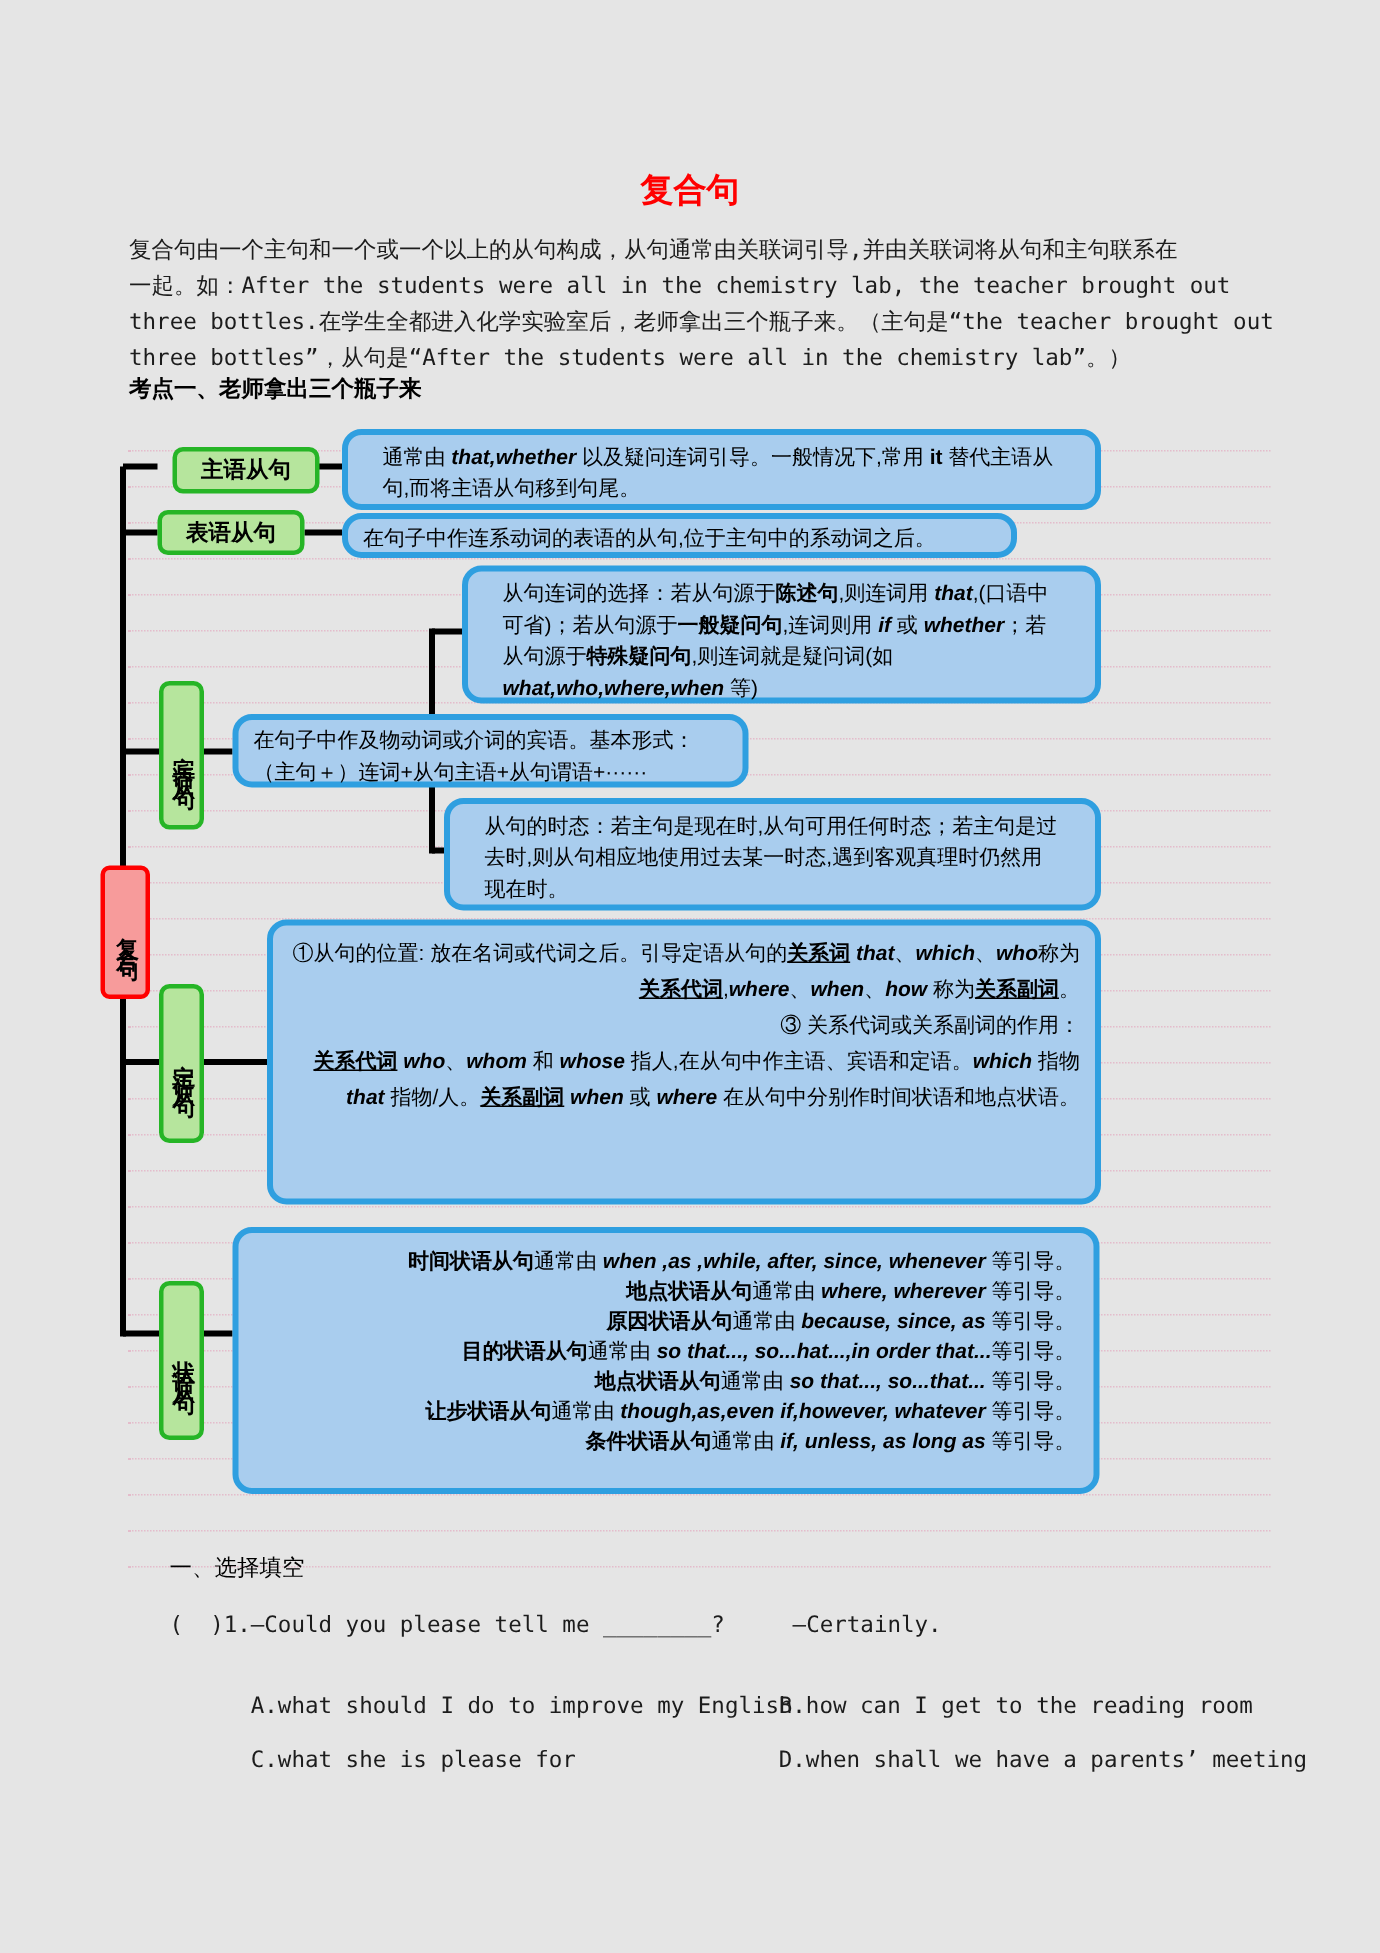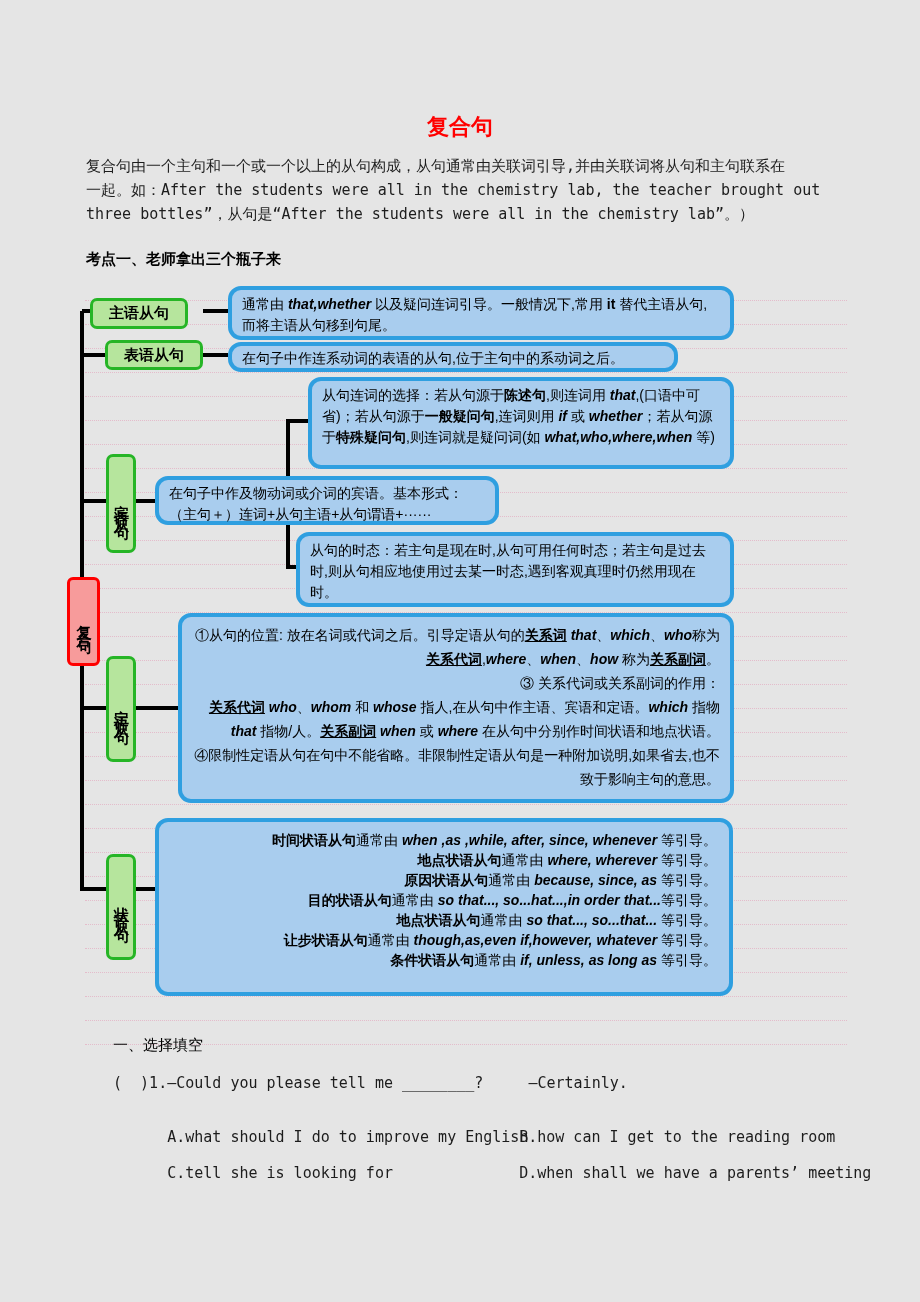--- a/index.html
+++ b/index.html
@@ -20,21 +20,21 @@
   
   .dotguides{position:absolute;left:85px;top:300px;width:762px;height:746px;z-index:0;}
   .dotline{position:absolute;left:0;right:0;height:0;border-top:1px dotted rgba(226,130,168,0.42);}
 
   
   .hline,.vline{position:absolute;background:#000;z-index:1;}
 
   
   .bluebox{position:absolute;box-sizing:border-box;z-index:2;
            background:#a9cdee;border:4px solid #2f9fe0;border-radius:13px;
-           padding:4px 10px;font-size:14px;line-height:21px;color:#000;}
+           padding:4px 23px;font-size:14px;line-height:21px;color:#000;}
   .greennode{position:absolute;box-sizing:border-box;z-index:2;
              background:#b6e59d;border:3px solid #26b526;border-radius:7px;
              display:flex;align-items:center;justify-content:center;
              font-size:15px;font-weight:bold;}
   .vert{writing-mode:vertical-rl;text-orientation:upright;letter-spacing:7px;padding-top:4px;}
   .rootnode{position:absolute;box-sizing:border-box;z-index:3;
             background:#f79b9b;border:3px solid #ff0000;border-radius:6px;
             display:flex;align-items:center;justify-content:center;
             font-size:15px;font-weight:bold;}
 
@@ -62,20 +62,21 @@
 </style>
 </head>
 <body>
 
 <div class="page">
 
   <div class="doc-title">复合句</div>
   <div class="intro">
     <div>复合句由一个主句和一个或一个以上的从句构成，从句通常由关联词引导,并由关联词将从句和主句联系在</div>
     <div>一起。如：After the students were all in the chemistry lab, the teacher brought out</div>
+    <div>three bottles.在学生全都进入化学实验室后，老师拿出三个瓶子来。（主句是“the teacher brought out</div>
     <div>three bottles”，从句是“After the students were all in the chemistry lab”。）</div>
   </div>
   <div class="section-heading">考点一、老师拿出三个瓶子来</div>
 
   <div class="dotguides">
       <div class="dotline" style="top: 0px;"></div>
       <div class="dotline" style="top: 24px;"></div>
       <div class="dotline" style="top: 48px;"></div>
       <div class="dotline" style="top: 72px;"></div>
       <div class="dotline" style="top: 96px;"></div>
@@ -123,54 +124,53 @@
   <div class="hline" style="left:288px;top:565px;width:10px;height:4px;"></div>
 
   <div class="hline" style="left:82px;top:706px;width:24px;height:4px;"></div>
   <div class="hline" style="left:136px;top:706px;width:42px;height:4px;"></div>
 
   <div class="hline" style="left:82px;top:887px;width:24px;height:4px;"></div>
   <div class="hline" style="left:136px;top:887px;width:19px;height:4px;"></div>
 
   <div class="rootnode vert" style="left:67px;top:577px;width:33px;height:89px;">复合句</div>
 
-  <div class="greennode" style="left:90px;top:298px;width:98px;height:31px;">主语从句</div>
+  <div class="greennode" style="left:115px;top:298px;width:98px;height:31px;">主语从句</div>
   <div class="bluebox" style="left:228px;top:286px;width:506px;height:54px;"><span class="seg-n">通常由 </span><span class="seg-bi">that,whether</span><span class="seg-n"> 以及疑问连词引导。一般情况下,常用 </span><span class="seg-b">it</span><span class="seg-n"> 替代主语从句,而将主语从句移到句尾。</span></div>
 
   <div class="greennode" style="left:105px;top:340px;width:98px;height:30px;">表语从句</div>
   <div class="bluebox" style="left:228px;top:342px;width:450px;height:30px;padding:2px 10px;"><span class="seg-n">在句子中作连系动词的表语的从句,位于主句中的系动词之后。</span></div>
 
   <div class="greennode vert" style="left:106px;top:454px;width:30px;height:99px;">宾语从句</div>
   <div class="bluebox" id="blue-obj-conn" style="left:308px;top:377px;width:426px;height:92px;"><span class="seg-n">从句连词的选择：若从句源于</span><span class="seg-b">陈述句</span><span class="seg-n">,则连词用 </span><span class="seg-bi">that</span><span class="seg-n">,(口语中可省)；若从句源于</span><span class="seg-b">一般疑问句</span><span class="seg-n">,连词则用 </span><span class="seg-bi">if</span><span class="seg-n"> 或 </span><span class="seg-bi">whether</span><span class="seg-n">；若从句源于</span><span class="seg-b">特殊疑问句</span><span class="seg-n">,则连词就是疑问词(如 </span><span class="seg-bi">what,who,where,when</span><span class="seg-n"> 等)</span></div>
   <div class="bluebox" id="blue-obj-main" style="left:155px;top:476px;width:344px;height:49px;"><span class="seg-n">在句子中作及物动词或介词的宾语。基本形式：（主句＋）连词+从句主语+从句谓语+······</span></div>
   <div class="bluebox" style="left:296px;top:532px;width:438px;height:75px;"><span class="seg-n">从句的时态：若主句是现在时,从句可用任何时态；若主句是过去时,则从句相应地使用过去某一时态,遇到客观真理时仍然用现在时。</span></div>
 
   <div class="greennode vert" style="left:106px;top:656px;width:30px;height:106px;">定语从句</div>
   <div class="bluebox" id="blue-attributive" style="left:178px;top:613px;width:556px;height:190px;padding:6px 10px;">
       <div class="rich-line"><span class="seg-n">①从句的位置: 放在名词或代词之后。引导定语从句的</span><span class="seg-ub">关系词</span><span class="seg-bi"> that</span><span class="seg-n">、</span><span class="seg-bi">which</span><span class="seg-n">、</span><span class="seg-bi">who</span><span class="seg-n,"></span><span class="seg-n">称为</span><span class="seg-ub">关系代词</span><span class="seg-n">,</span><span class="seg-bi">where</span><span class="seg-n">、</span><span class="seg-bi">when</span><span class="seg-n">、</span><span class="seg-bi">how</span><span class="seg-n"> 称为</span><span class="seg-ub">关系副词</span><span class="seg-n">。</span></div>
       <div class="rich-line"><span class="seg-n">③ 关系代词或关系副词的作用：</span></div>
       <div class="rich-line"><span class="seg-ub">关系代词</span><span class="seg-bi"> who</span><span class="seg-n">、</span><span class="seg-bi">whom</span><span class="seg-n"> 和 </span><span class="seg-bi">whose</span><span class="seg-n"> 指人,在从句中作主语、宾语和定语。</span><span class="seg-bi">which</span><span class="seg-n"> 指物 </span><span class="seg-bi">that</span><span class="seg-n"> 指物/人。</span><span class="seg-ub">关系副词</span><span class="seg-bi"> when</span><span class="seg-n"> 或 </span><span class="seg-bi">where</span><span class="seg-n"> 在从句中分别作时间状语和地点状语。</span></div>
-      <div class="rich-line"><span class="seg-n">④限制性定语从句在句中不能省略。非限制性定语从句是一种附加说明,如果省去,也不致于影响主句的意思。</span></div>
     </div>
 
   <div class="greennode vert" style="left:106px;top:854px;width:30px;height:106px;">状语从句</div>
   <div class="bluebox" id="blue-adverbial" style="left:155px;top:818px;width:578px;height:178px;">
       <div class="rich-line"><span class="seg-b">时间状语从句</span><span class="seg-n">通常由 </span><span class="seg-bi">when ,as ,while, after, since, whenever</span><span class="seg-n">  等引导。</span></div>
       <div class="rich-line"><span class="seg-b">地点状语从句</span><span class="seg-n">通常由  </span><span class="seg-bi">where, wherever</span><span class="seg-n"> 等引导。</span></div>
       <div class="rich-line"><span class="seg-b">原因状语从句</span><span class="seg-n">通常由 </span><span class="seg-bi">because, since, as</span><span class="seg-n"> 等引导。</span></div>
       <div class="rich-line"><span class="seg-b">目的状语从句</span><span class="seg-n">通常由 </span><span class="seg-bi">so that..., so...hat...,in order that...</span><span class="seg-n">等引导。</span></div>
       <div class="rich-line"><span class="seg-b">地点状语从句</span><span class="seg-n">通常由 </span><span class="seg-bi">so that..., so...that...</span><span class="seg-n">  等引导。</span></div>
       <div class="rich-line"><span class="seg-b">让步状语从句</span><span class="seg-n">通常由 </span><span class="seg-bi">though,as,even if,however, whatever</span><span class="seg-n"> 等引导。</span></div>
       <div class="rich-line"><span class="seg-b">条件状语从句</span><span class="seg-n">通常由 </span><span class="seg-bi">if, unless, as long as</span><span class="seg-n"> 等引导。</span></div>
     </div>
 
   <div class="exercise">
     <div class="ex-heading">一、选择填空</div>
     <div class="ex-q">(  )1.—Could you please tell me ________?     —Certainly.</div>
     <div class="ex-row1">
       <span class="ex-col1">A.what should I do to improve my English</span><span>B.how can I get to the reading room</span>
     </div>
     <div class="ex-row2">
-      <span class="ex-col1">C.tell she is looking for</span><span>D.when shall we have a parents’ meeting</span>
+      <span class="ex-col1">C.what she is please for</span><span>D.when shall we have a parents’ meeting</span>
     </div>
   </div>
 
 </div>
 
 </body></html>

